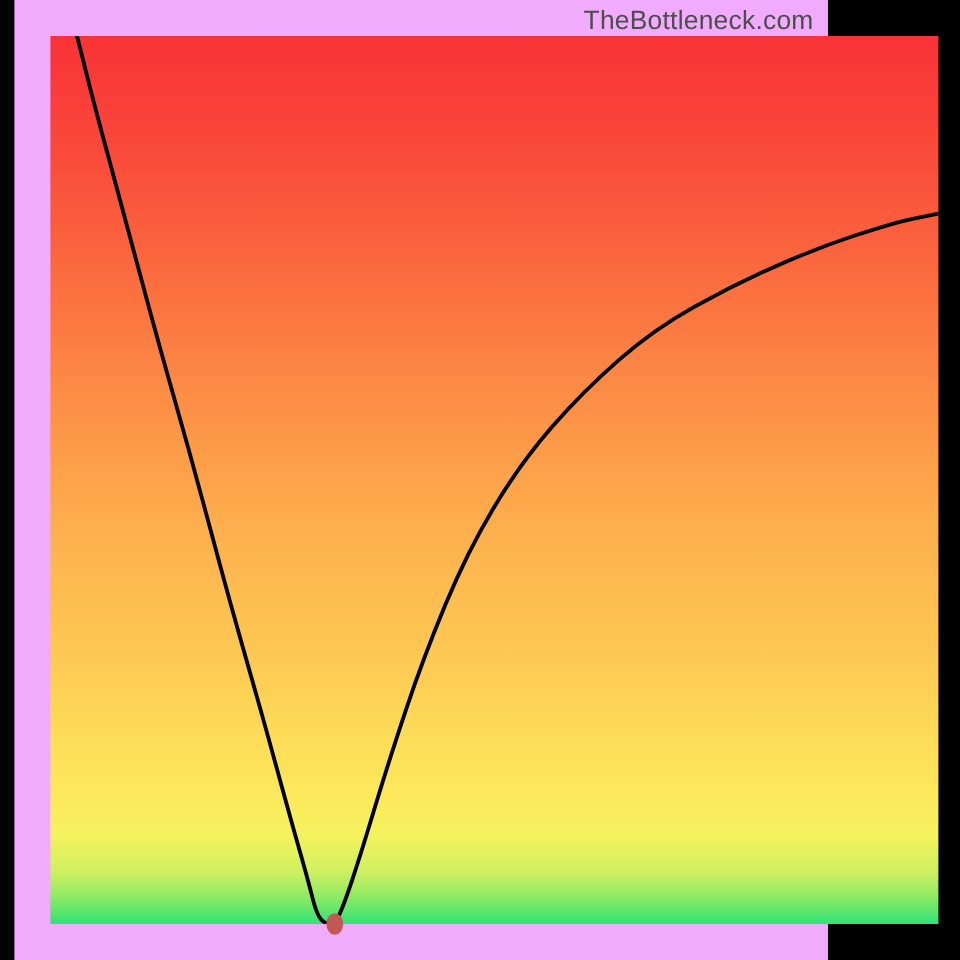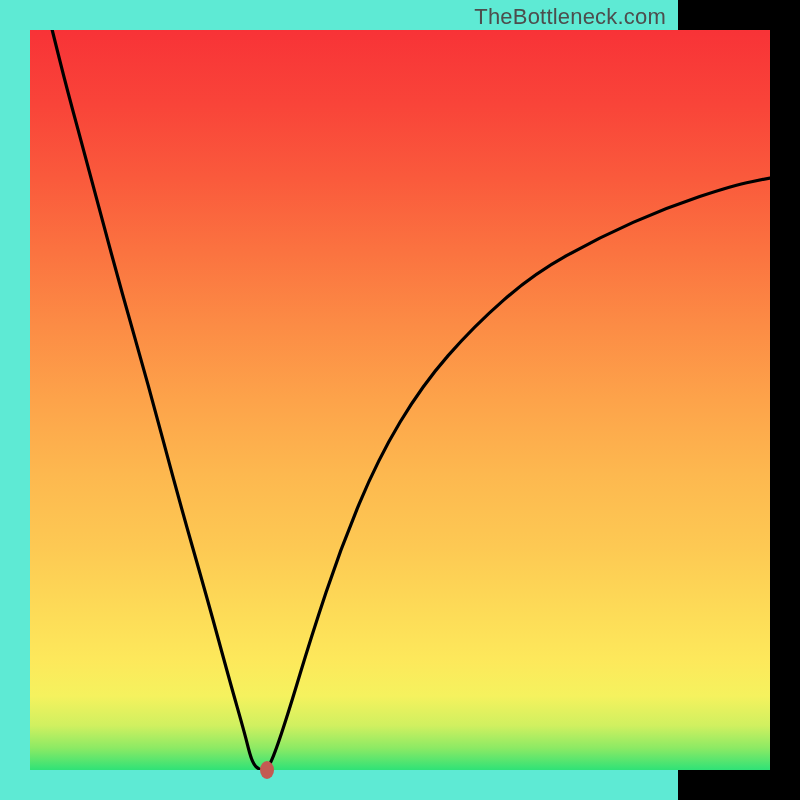--- a/index.html
+++ b/index.html
@@ -8,21 +8,22 @@
     width: 800px;
     height: 800px;
     overflow: hidden;
     background: #000;
     font-family: Arial, Helvetica, sans-serif;
   }
   .frame {
     position: relative;
     width: 678px;
     height: 800px;
-    background: #5eead4;
+    background: #f0abfc;
+    margin-left: 12px;
   }
   .watermark {
     position: absolute;
     top: 4px;
     right: 12px;
     color: #4d4d4d;
     font-size: 22px;
     font-weight: 500;
     letter-spacing: 0.2px;
     z-index: 5;

